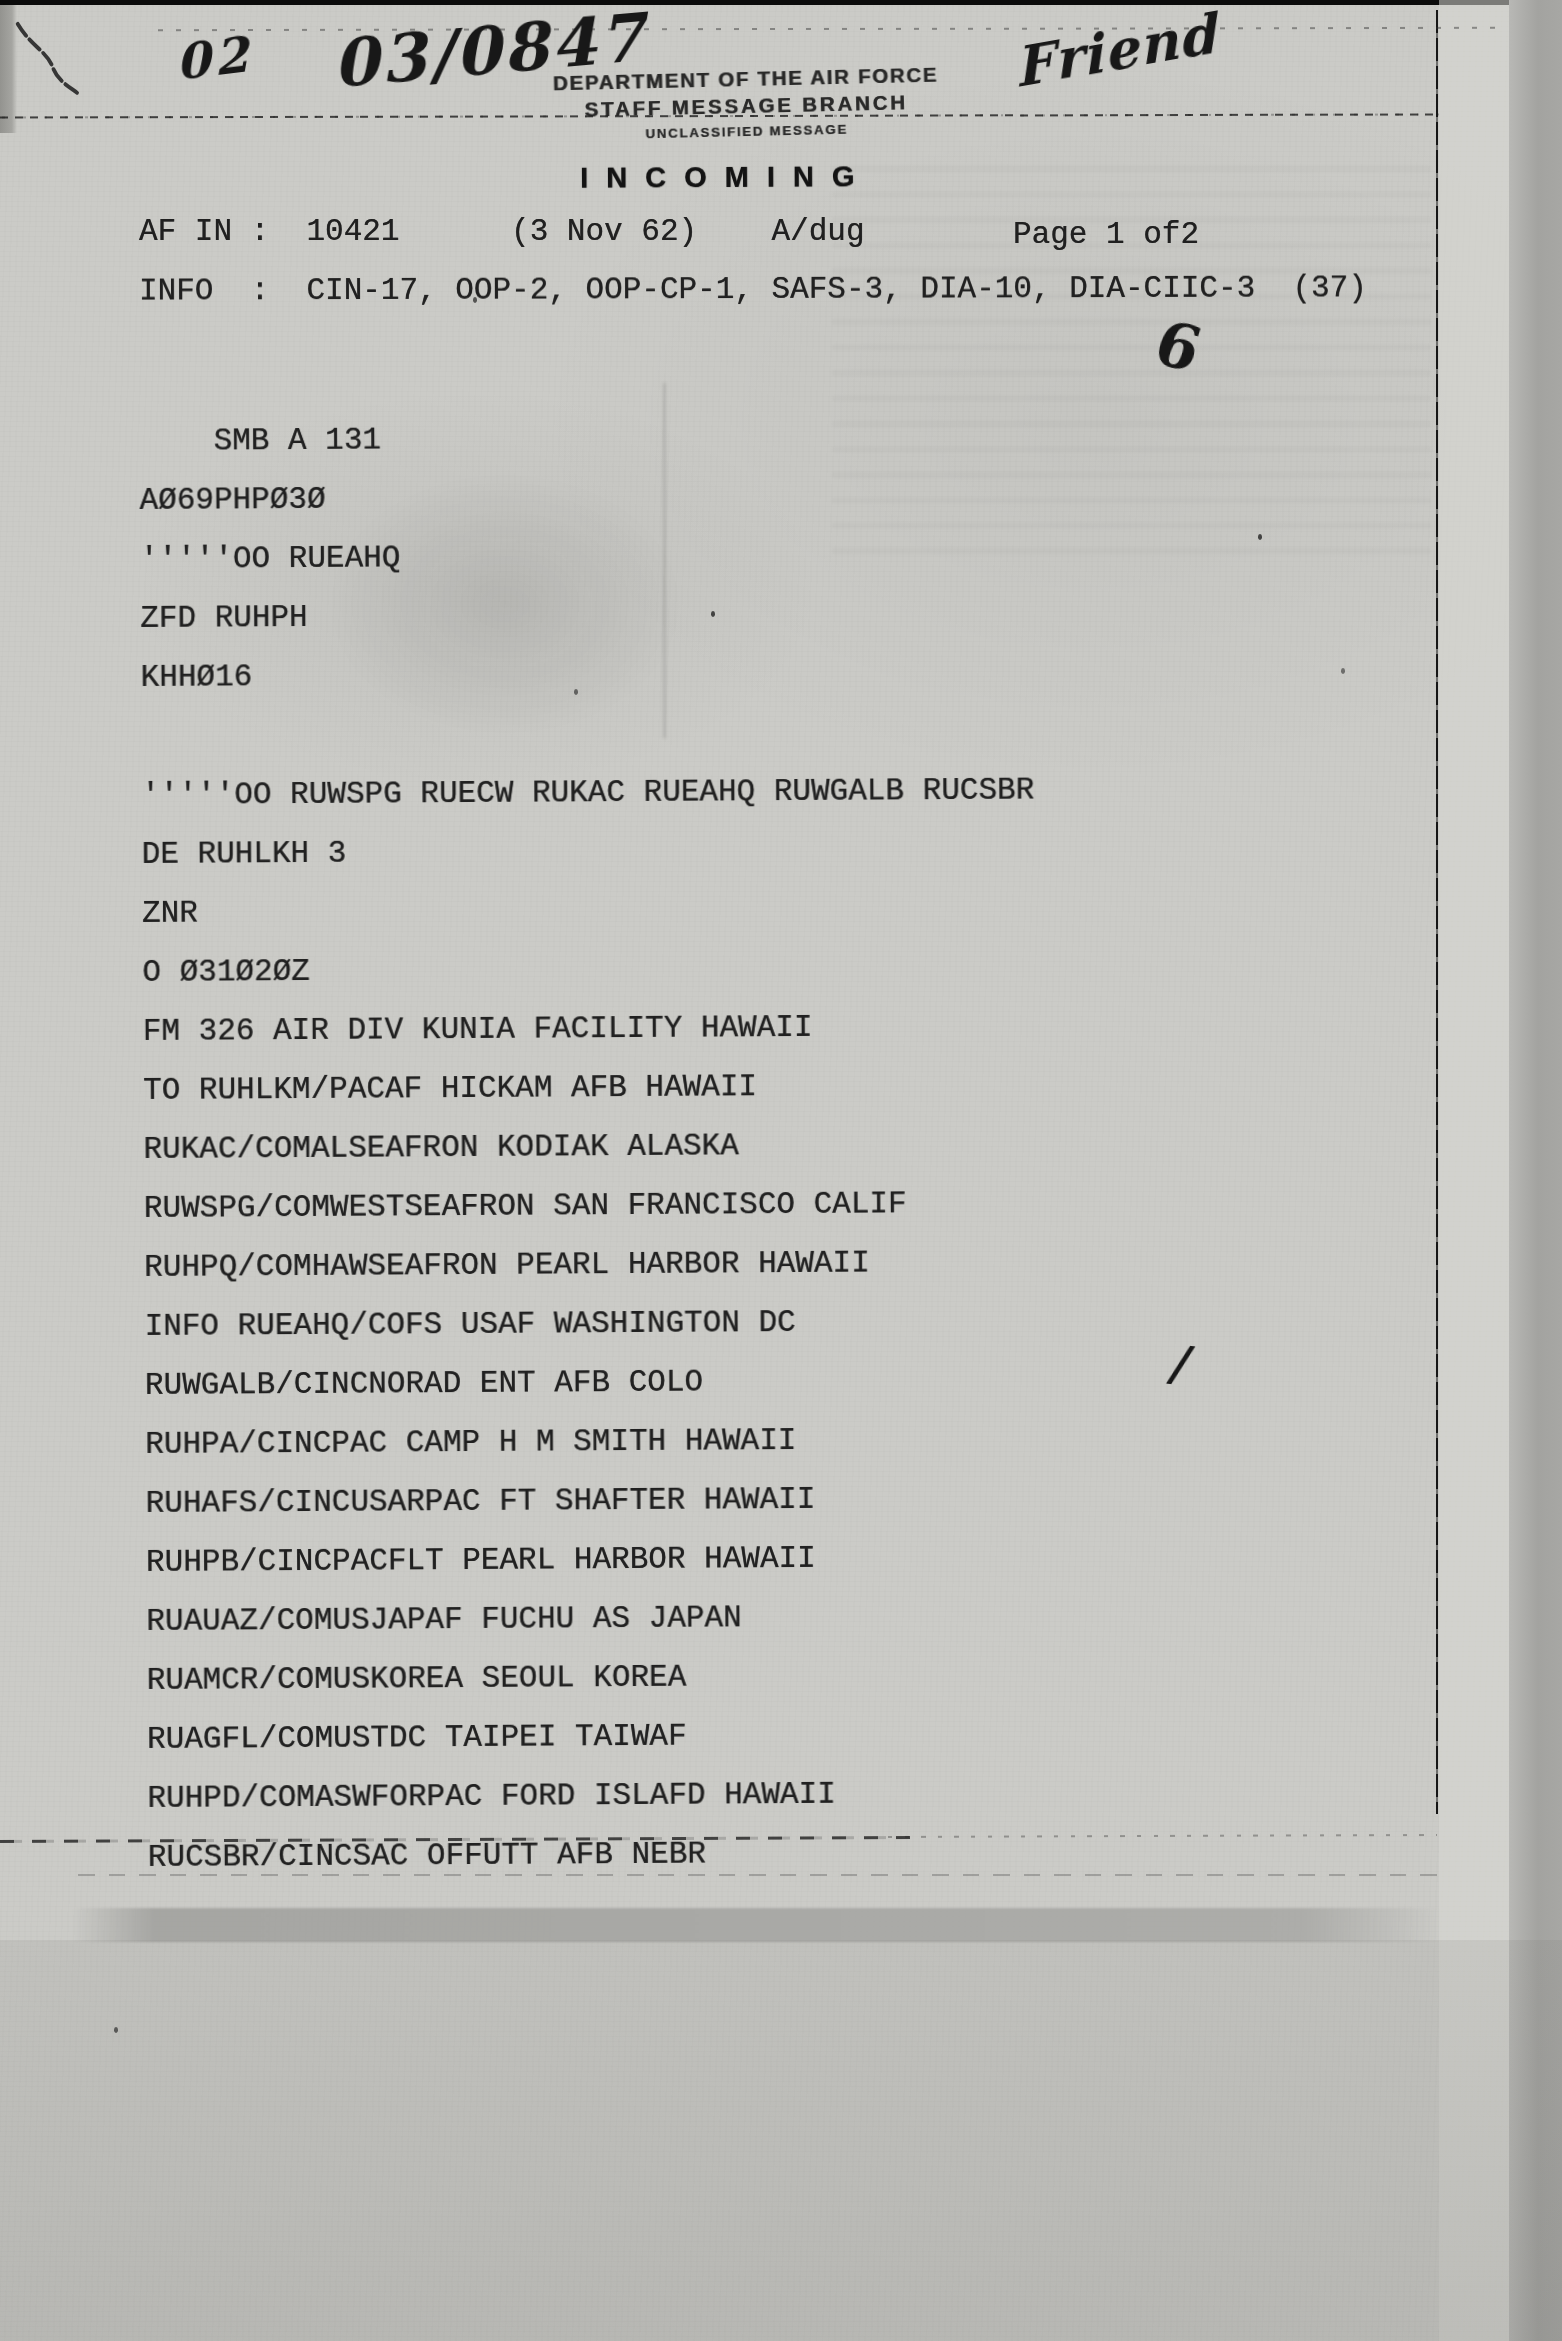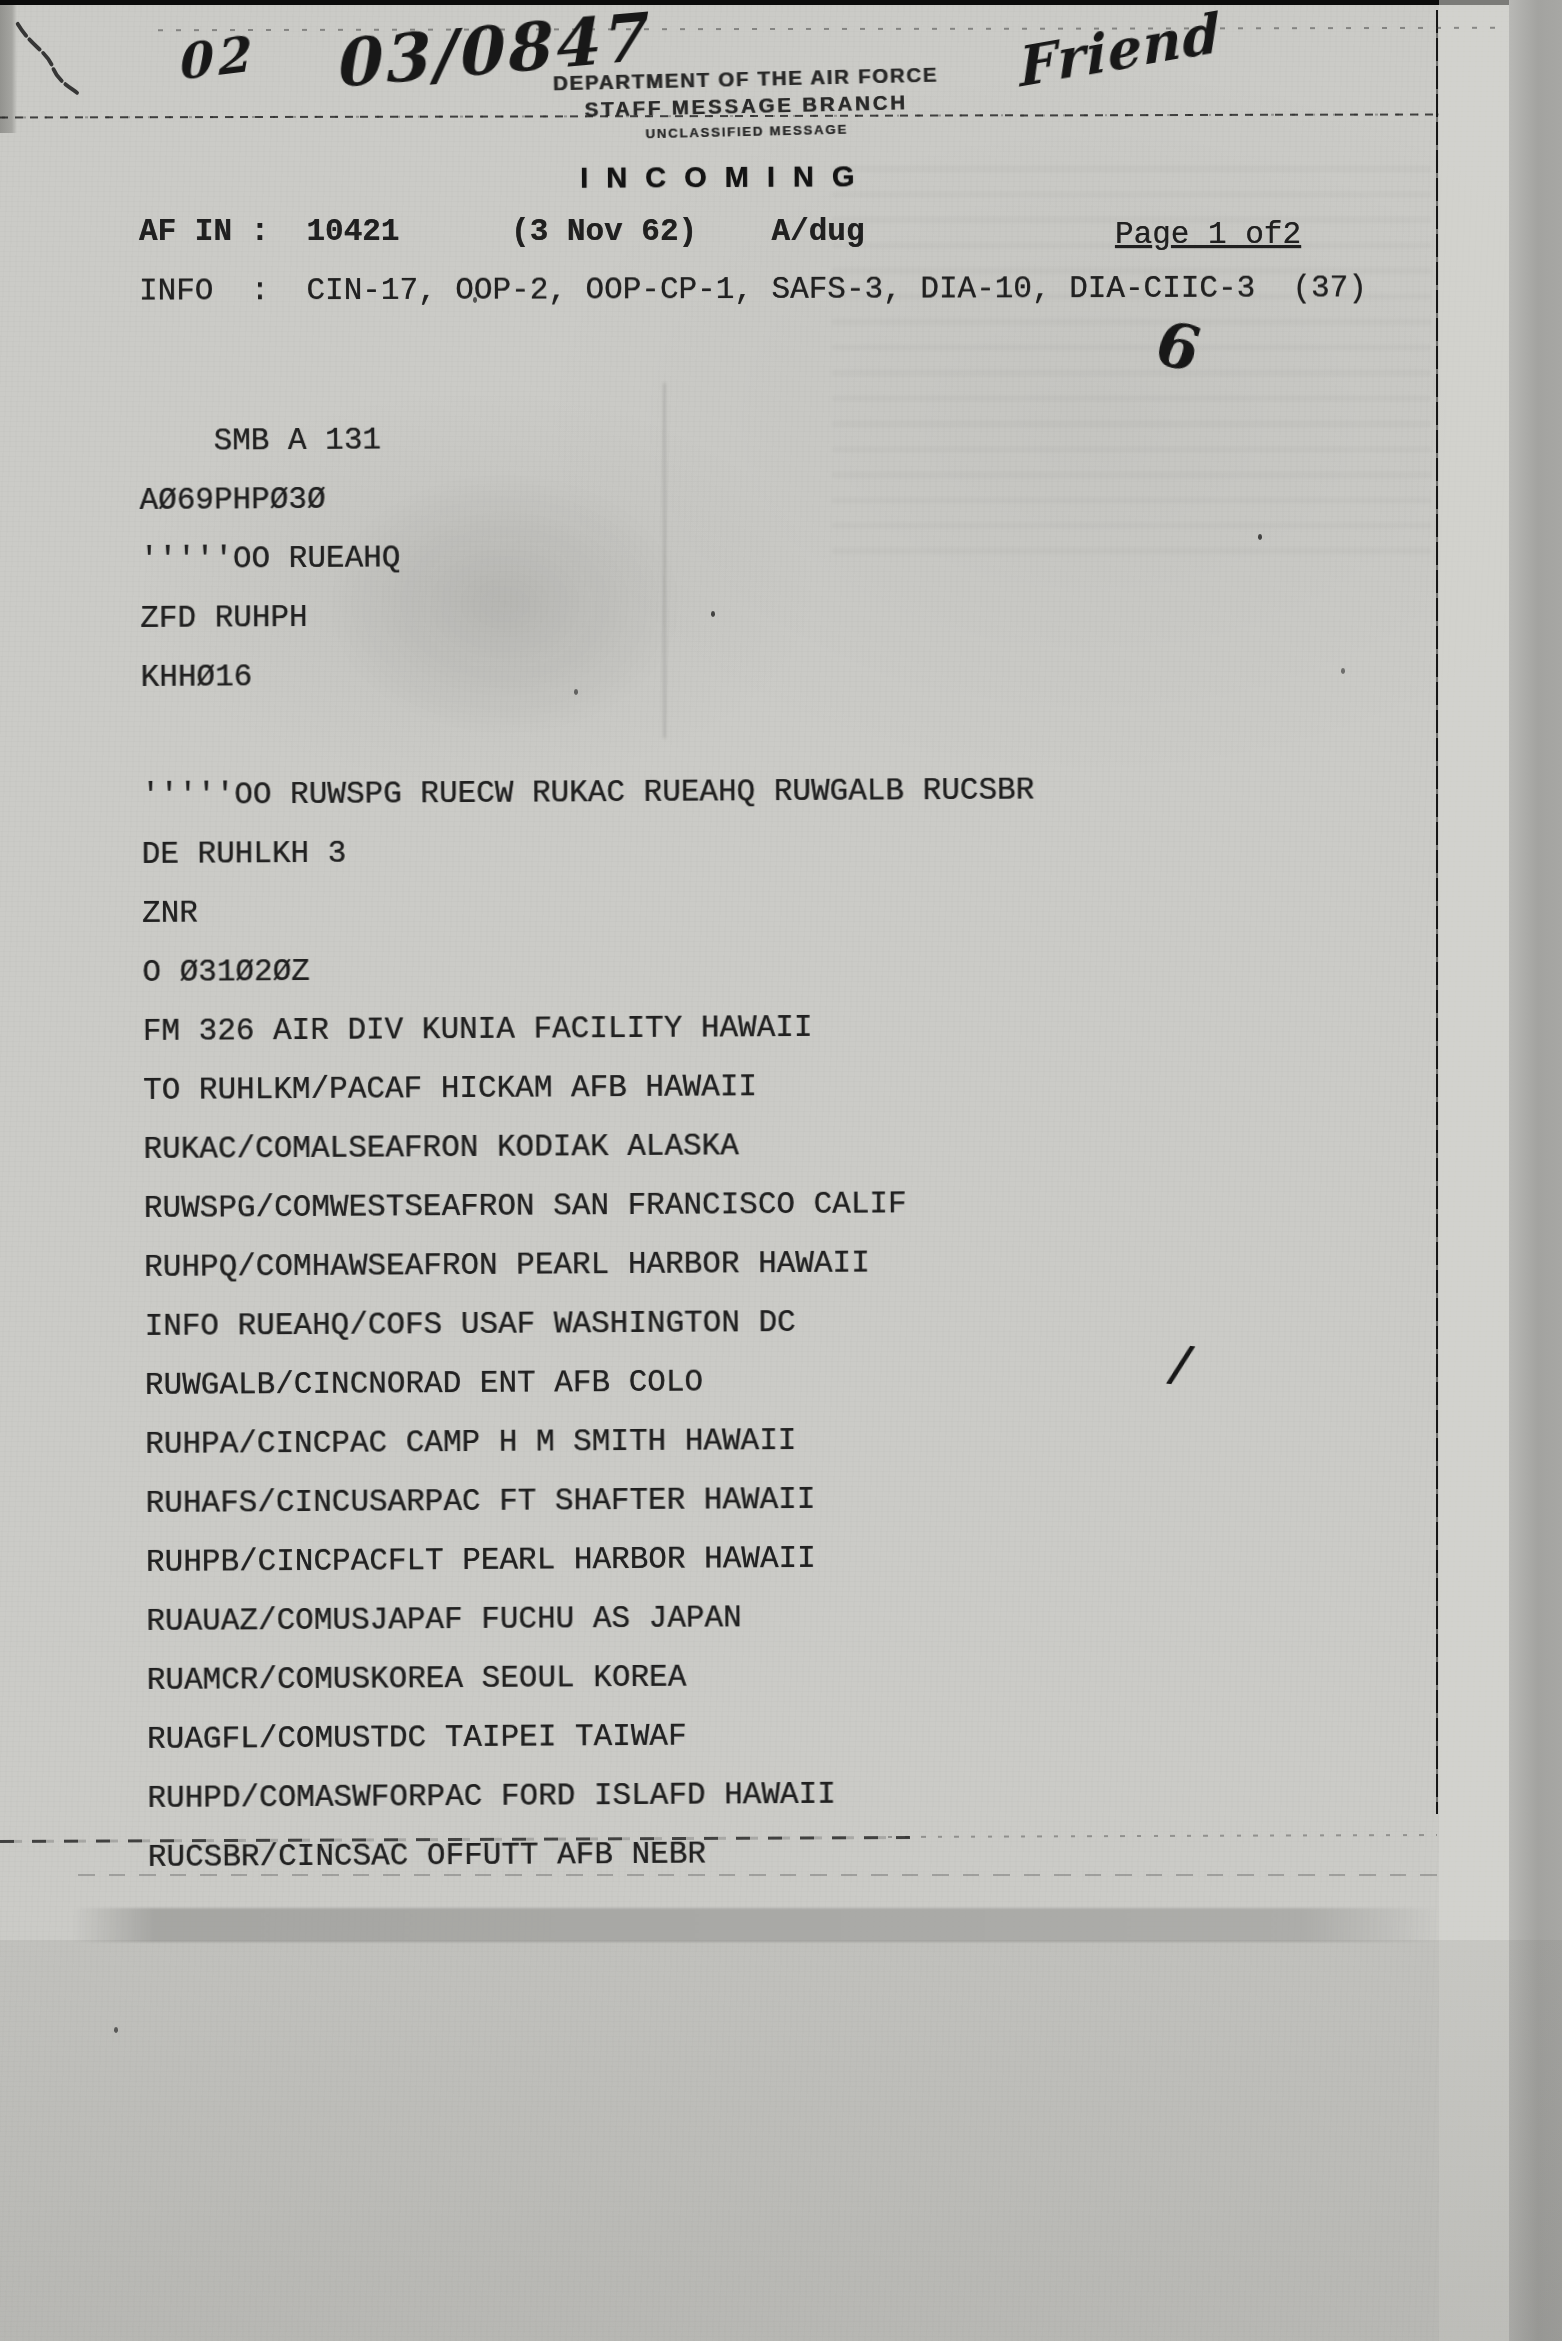--- a/index.html
+++ b/index.html
@@ -65,22 +65,22 @@
   .hw-six{left:1157px;top:311px;font-size:61px;font-weight:bold;transform:rotate(14deg) skewX(6deg);}
   .hw-slash{left:1172px;top:1336px;font-size:48px;font-weight:bold;transform:rotate(6deg);}
 
   
   .typed{white-space:pre;font-size:31px;color:#202020;
     text-shadow:0.3px 0.3px 0.4px rgba(30,30,30,0.55), -0.2px 0 0.2px rgba(30,30,30,0.35);
     filter:blur(0.2px);}
   .incoming{left:580px;top:161px;font-size:29px;font-weight:bold;letter-spacing:18px;
     font-family:"Liberation Sans","DejaVu Sans",sans-serif;color:#131313;
     text-shadow:0.6px 0 0.8px rgba(15,15,15,0.8);filter:blur(0.2px);transform:rotate(-0.3deg);}
-  .af-line{left:139px;top:214px;font-weight:bold;}
-  .page-label{left:1115px;top:217px;text-decoration:underline;}
+  .af-line{left:139px;top:214px;}
+  .page-label{left:1013px;top:217px;}
   .info-line{left:139px;top:272px;transform:rotate(-0.15deg);}
   .body-lines{left:139px;top:412px;width:1276px;transform:rotate(-0.35deg);transform-origin:0 0;}
   .tline{height:59px;line-height:59px;white-space:pre;font-size:31px;color:#202020;
     text-shadow:0.3px 0.3px 0.4px rgba(30,30,30,0.55), -0.2px 0 0.2px rgba(30,30,30,0.35);
     filter:blur(0.2px);}
 </style>
 </head>
 <body>
 
 <div class="page">

